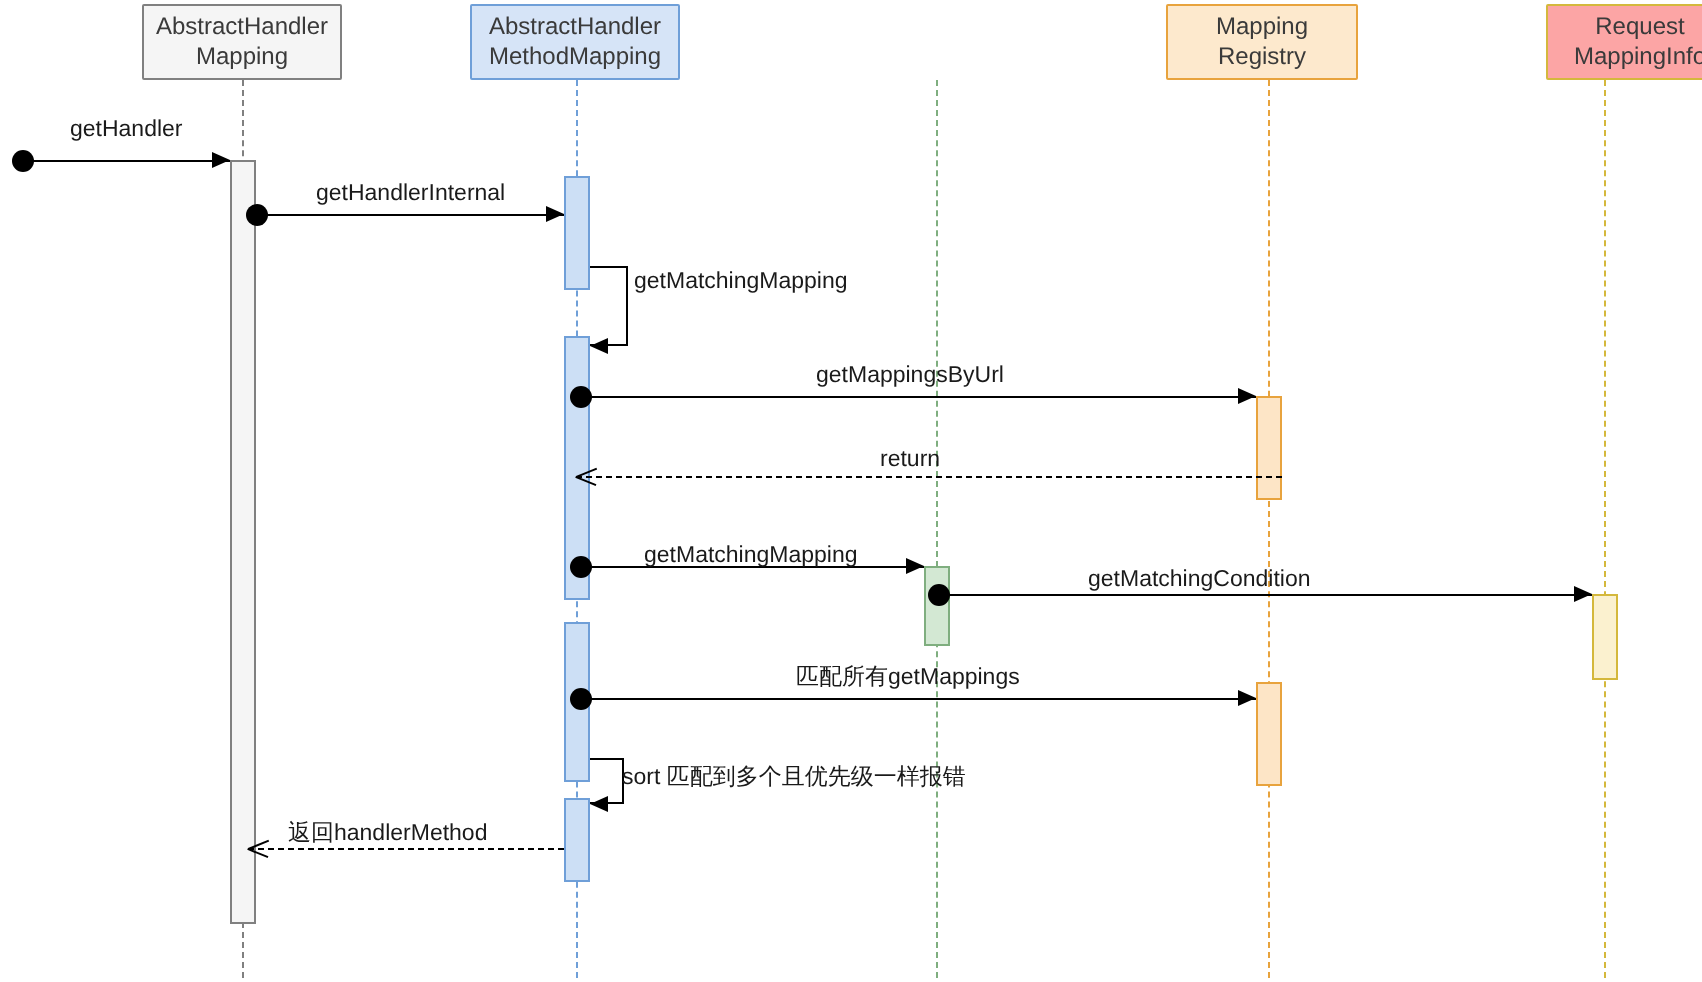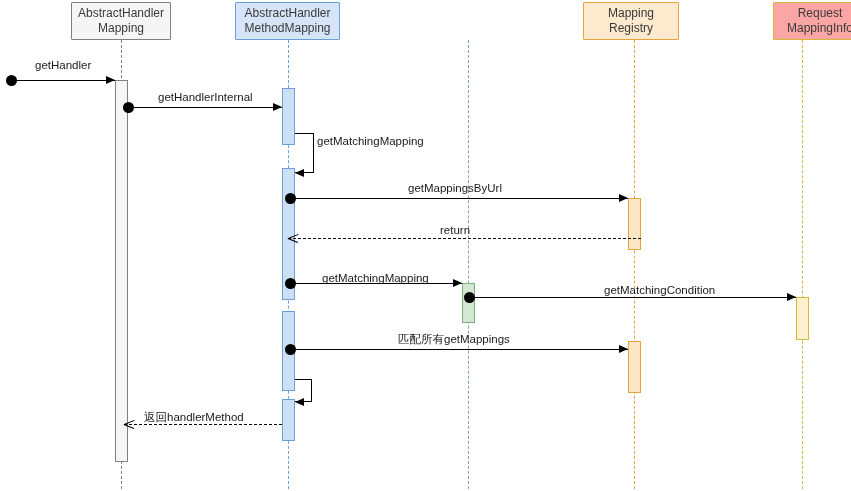--- a/index.html
+++ b/index.html
@@ -159,23 +159,24 @@
     <div class="msg dashed" style="left: 288px; top: 238px; width: 353px;"></div>
     <div class="arrow-open-l" style="left: 288px; top: 233px;"></div>
     <div class="msg-label" style="left: 440px; top: 224px;">return</div>
     <div class="msg" style="left: 290px; top: 283px; width: 172px;"></div>
     <div class="arrow-r" style="left: 453px; top: 279px;"></div>
     <div class="dot" style="left: 285px; top: 278px;"></div>
     <div class="msg-label" style="left: 322px; top: 272px;">getMatchingMapping</div>
     <div class="msg" style="left: 469px; top: 297px; width: 327px;"></div>
     <div class="arrow-r" style="left: 787px; top: 293px;"></div>
     <div class="dot" style="left: 464px; top: 292px;"></div>
-    <div class="msg-label" style="left: 604px; top: 284px;">getMatchingCondition</div>
+    <div class="msg-label" style="left: 544px; top: 284px;">getMatchingCondition</div>
     <div class="msg" style="left: 290px; top: 349px; width: 338px;"></div>
     <div class="arrow-r" style="left: 619px; top: 345px;"></div>
     <div class="dot" style="left: 285px; top: 344px;"></div>
     <div class="msg-label" style="left: 398px; top: 333px;">匹配所有getMappings</div>
     <div class="selfcall" style="left: 295px; top: 379px; width: 17px; height: 23px;"></div>
     <div class="arrow-l" style="left: 295px; top: 397.5px;"></div>
+    <div class="msg-label" style="left: 311px; top: 383px;">sort 匹配到多个且优先级一样报错</div>
     <div class="msg dashed" style="left: 124px; top: 424px; width: 158px;"></div>
     <div class="arrow-open-l" style="left: 124px; top: 419px;"></div>
     <div class="msg-label" style="left: 144px; top: 411px;">返回handlerMethod</div>
   </div>
 
 </body></html>

